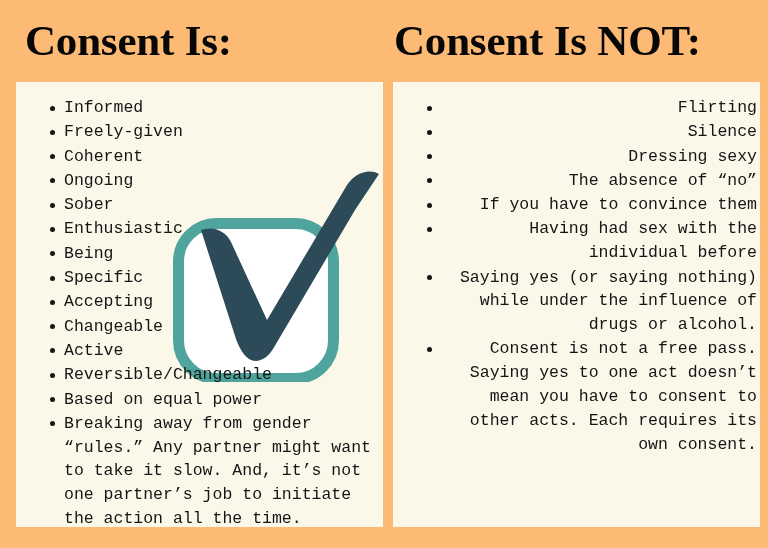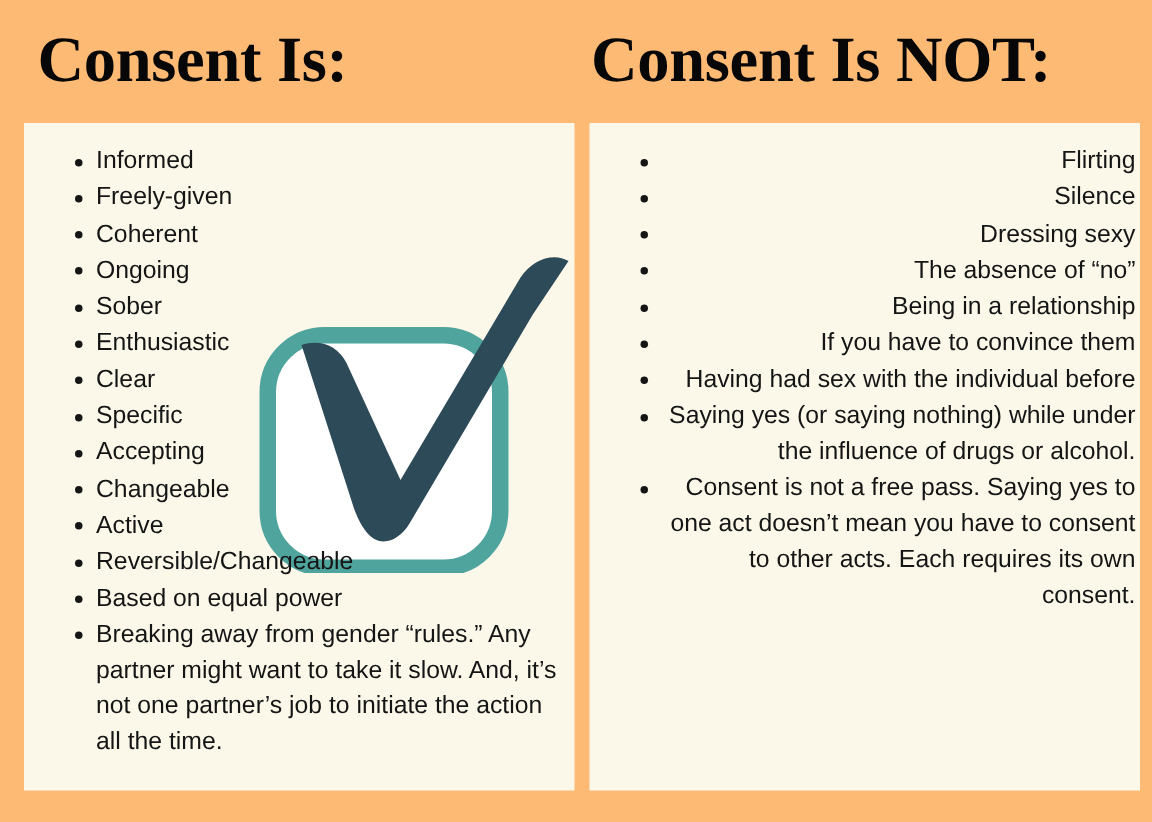--- a/index.html
+++ b/index.html
@@ -49,21 +49,21 @@
   
   ul.points {
     position: relative;
     z-index: 2;
     margin: 0;
     padding: 14px 12px 0 34px;
     list-style: none;
   }
   ul.points li {
     position: relative;
-    font-family: Liberation Sans, sans-serif;
+    font-family: Liberation Mono, monospace;
     font-size: 16.5px;
     line-height: 23.8px;
     color: #151515;
     margin: 0 0 0.5px 0;
     padding-left: 14px;
   }
   ul.points li::before {
     content: "";
     position: absolute;
     left: 0;
@@ -103,39 +103,38 @@
       <path d="M44 68 C56 64 68 68 74 80 L110 158 L190 23 C198 11 212 6 222 12 C214 24 206 36 198 48 L116 187 C110 197 100 202 92 197 C86 193 82 185 79 177 Z" fill="#2C4A57"></path>
     </svg>
 
     <ul class="points">
       <li>Informed</li>
       <li>Freely-given</li>
       <li>Coherent</li>
       <li>Ongoing</li>
       <li>Sober</li>
       <li>Enthusiastic</li>
-      <li>Clear</li>
+      <li>Being</li>
       <li>Specific</li>
       <li>Accepting</li>
       <li>Changeable</li>
       <li>Active</li>
       <li>Reversible/Changeable</li>
       <li>Based on equal power</li>
       <li>Breaking away from gender “rules.” Any partner might want to take it slow. And, it’s not one partner’s job to initiate the action all the time.</li>
     </ul>
   </div>
 
   <div class="card card-right">
 
     <ul class="points">
       <li>Flirting</li>
       <li>Silence</li>
       <li>Dressing sexy</li>
       <li>The absence of “no”</li>
-      <li>Being in a relationship</li>
       <li>If you have to convince them</li>
       <li>Having had sex with the individual before</li>
       <li>Saying yes (or saying nothing) while under the influence of drugs or alcohol.</li>
       <li>Consent is not a free pass. Saying yes to one act doesn’t mean you have to consent to other acts. Each requires its own consent.</li>
     </ul>
   </div>
 
 </div>
 
 </body></html>

